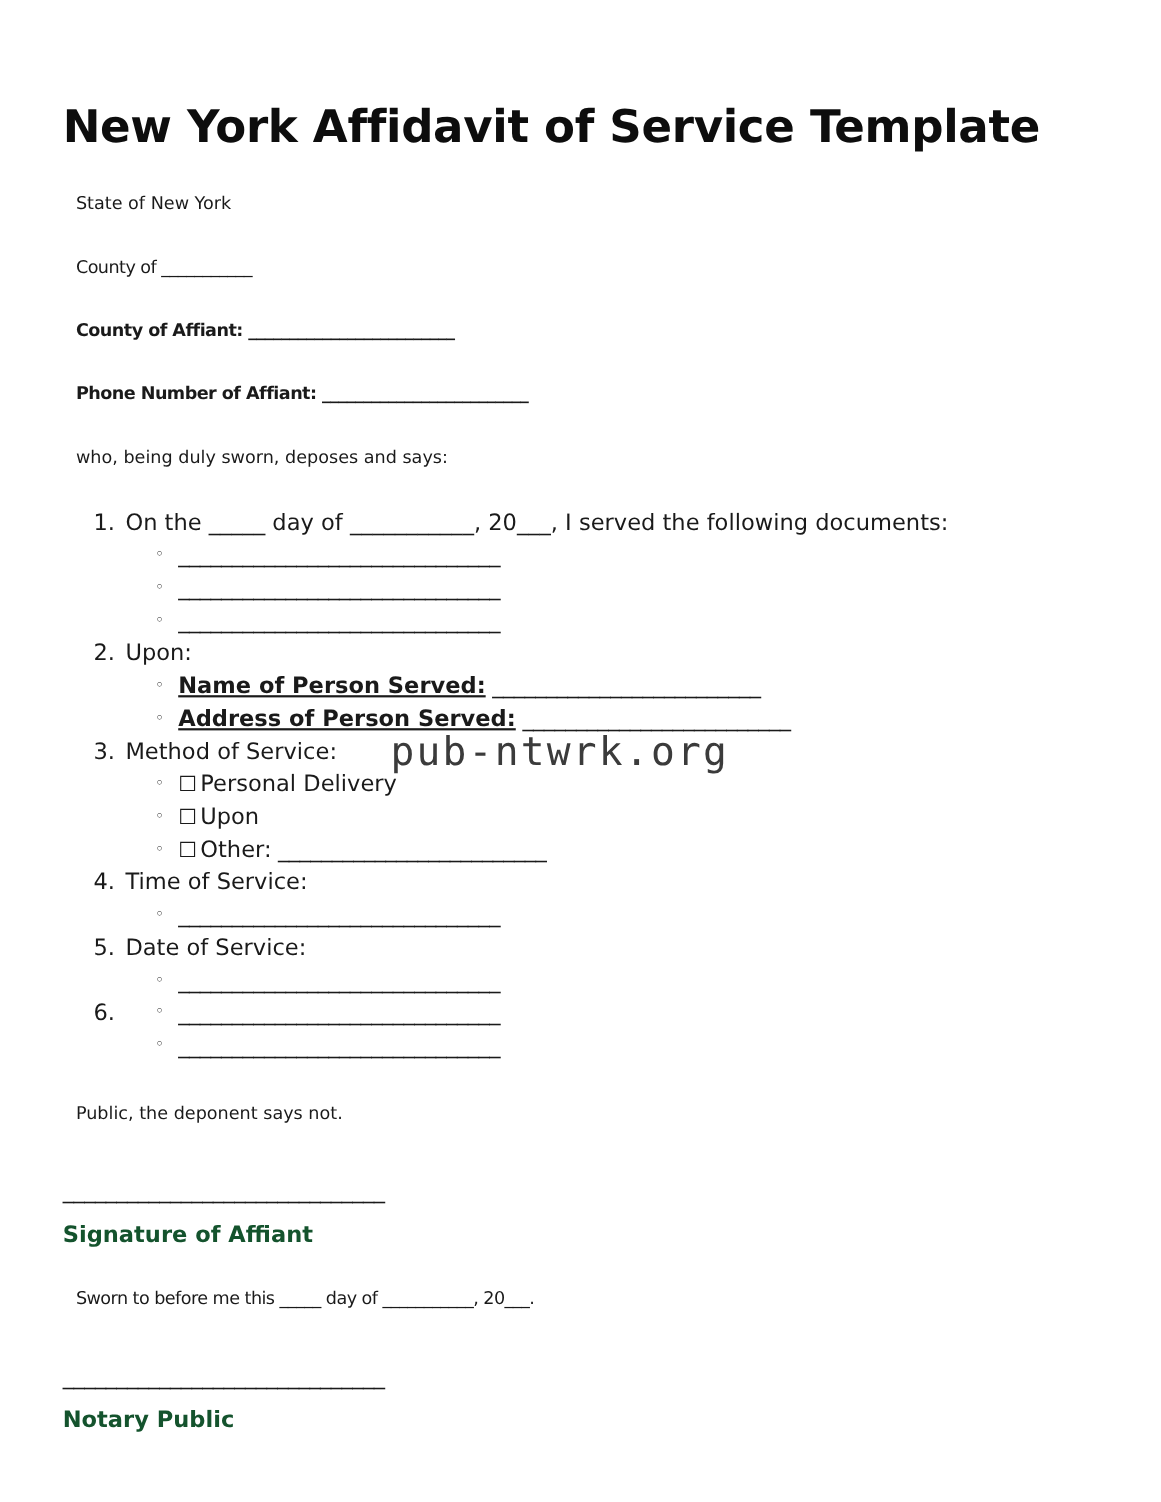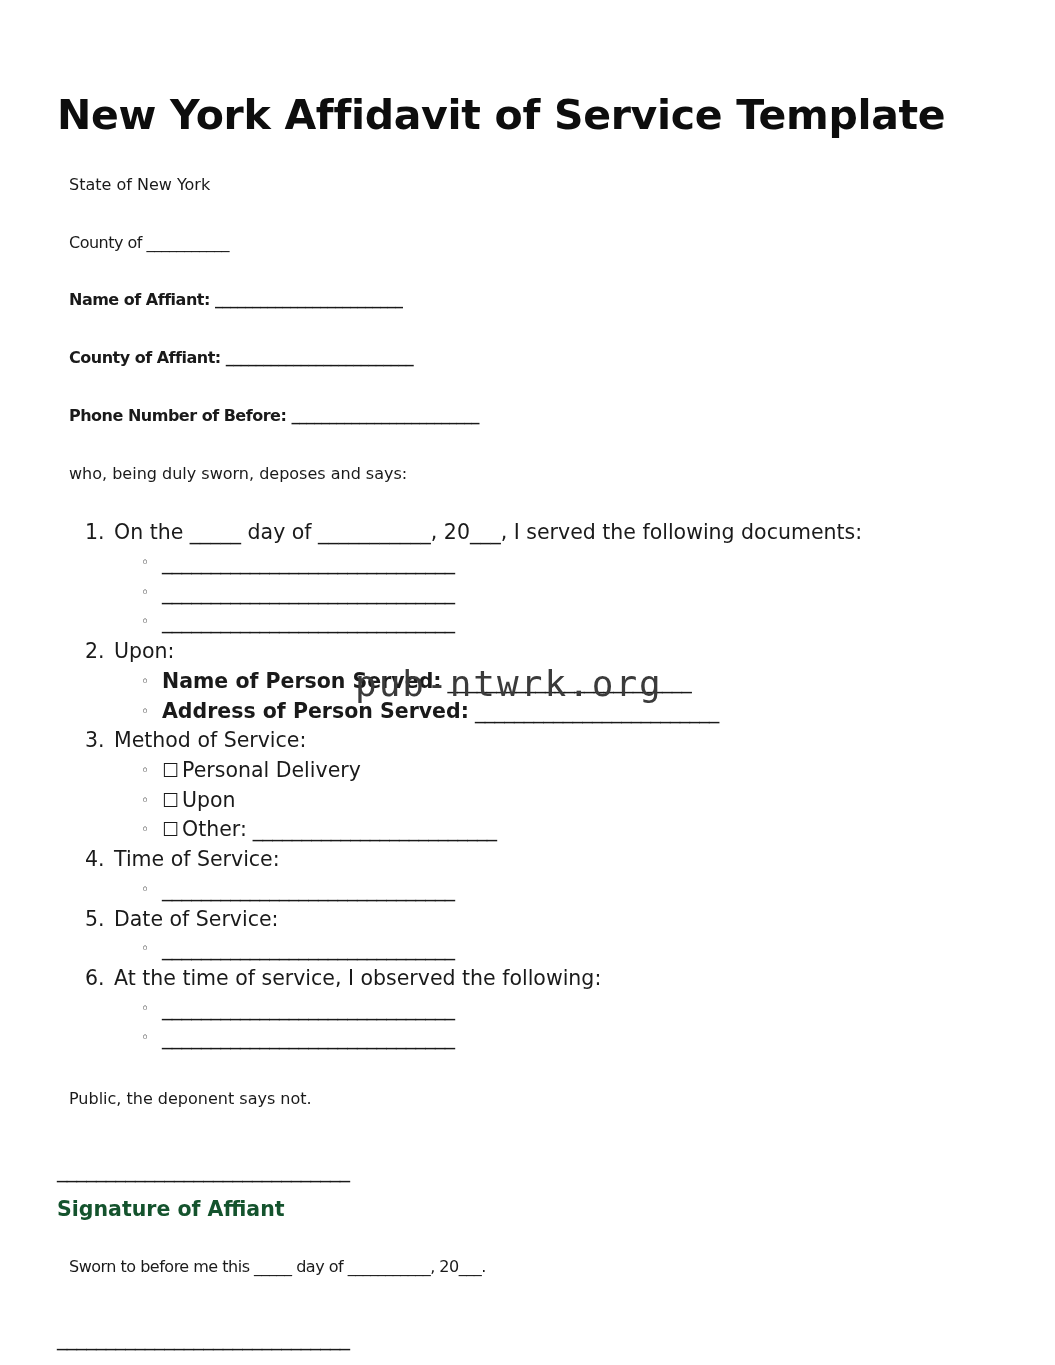--- a/index.html
+++ b/index.html
@@ -106,20 +106,21 @@
   }
 
   .sub-list .blank-line {
     display: inline-block;
     letter-spacing: -0.5px;
     white-space: pre;
   }
 
   .bold-lbl {
     font-weight: bold;
+    text-decoration: underline;
   }
 
   .chk {
     font-size: 19px;
     padding-right: 3px;
   }
 
   .sig-rule {
     font-size: 20.5px;
     letter-spacing: -0.5px;
@@ -158,25 +159,24 @@
 
   <div class="content">
 
     <h1 class="doc-title">New York Affidavit of Service Template</h1>
 
     <p class="para">State of New York</p>
 
     <p class="para blank">County of ___________</p>
 
 
-    <p class="para bold blank">Name of Affiant: _________________________</p>
 
     <p class="para bold blank">County of Affiant: _________________________</p>
 
-    <p class="para bold blank">Phone Number of Before: _________________________</p>
+    <p class="para bold blank">Phone Number of Affiant: _________________________</p>
 
     <p class="para">who, being duly sworn, deposes and says:</p>
 
     <ol class="main-list">
 
       <li>
         <span class="num">1.</span>
         <span>On the _____ day of ___________, 20___, I served the following documents:</span>
         <ul class="sub-list">
           <li><span class="circ">◦</span><span class="blank-line">______________________________</span></li>
@@ -230,21 +230,20 @@
       <li>
         <span class="num">5.</span>
         <span>Date of Service:</span>
         <ul class="sub-list">
           <li><span class="circ">◦</span><span class="blank-line">______________________________</span></li>
         </ul>
       </li>
 
       <li>
         <span class="num">6.</span>
-        <span>At the time of service, I observed the following:</span>
         <ul class="sub-list">
           <li><span class="circ">◦</span><span class="blank-line">______________________________</span></li>
           <li><span class="circ">◦</span><span class="blank-line">______________________________</span></li>
         </ul>
       </li>
 
     </ol>
 
     <p class="para">Public, the deponent says not.</p>
 

